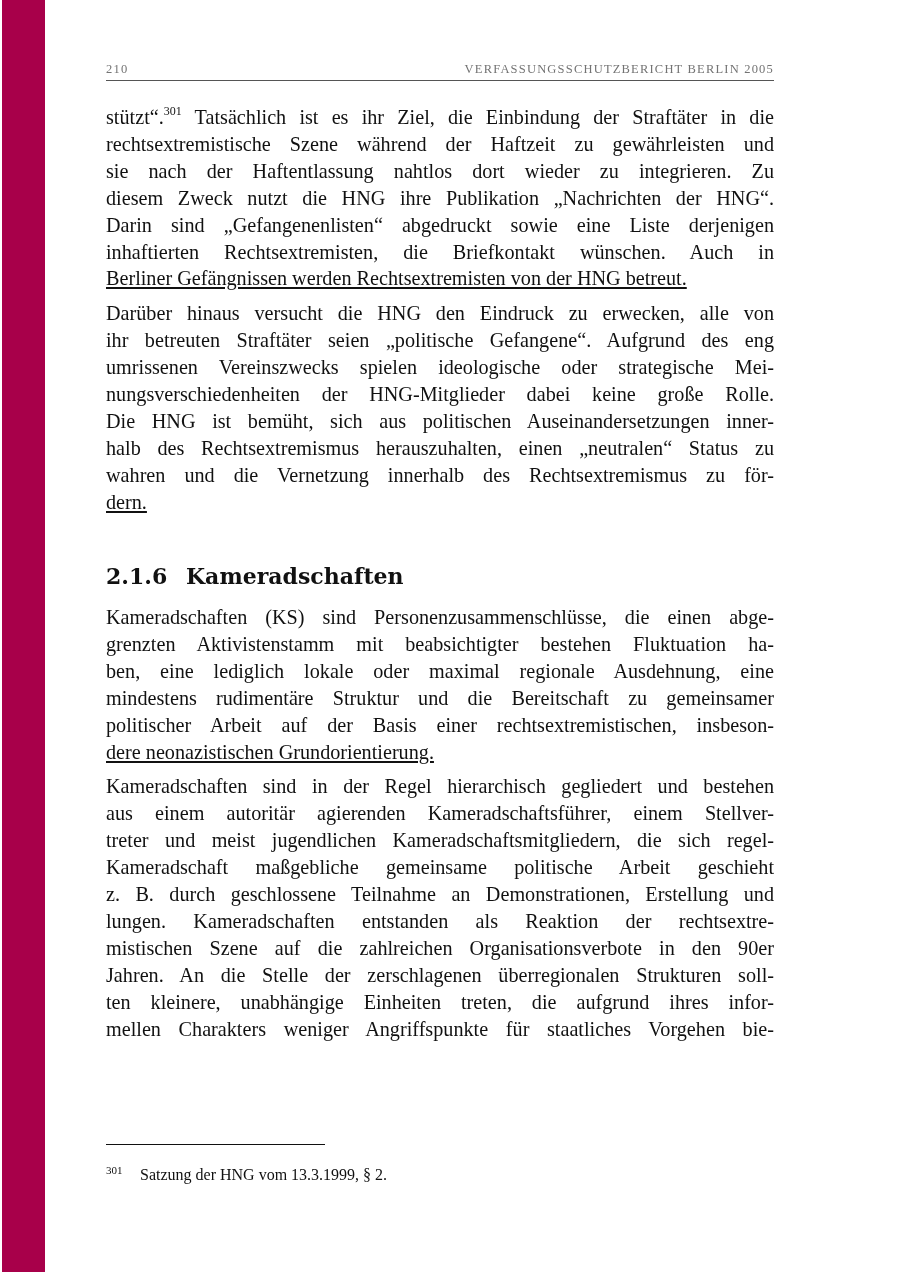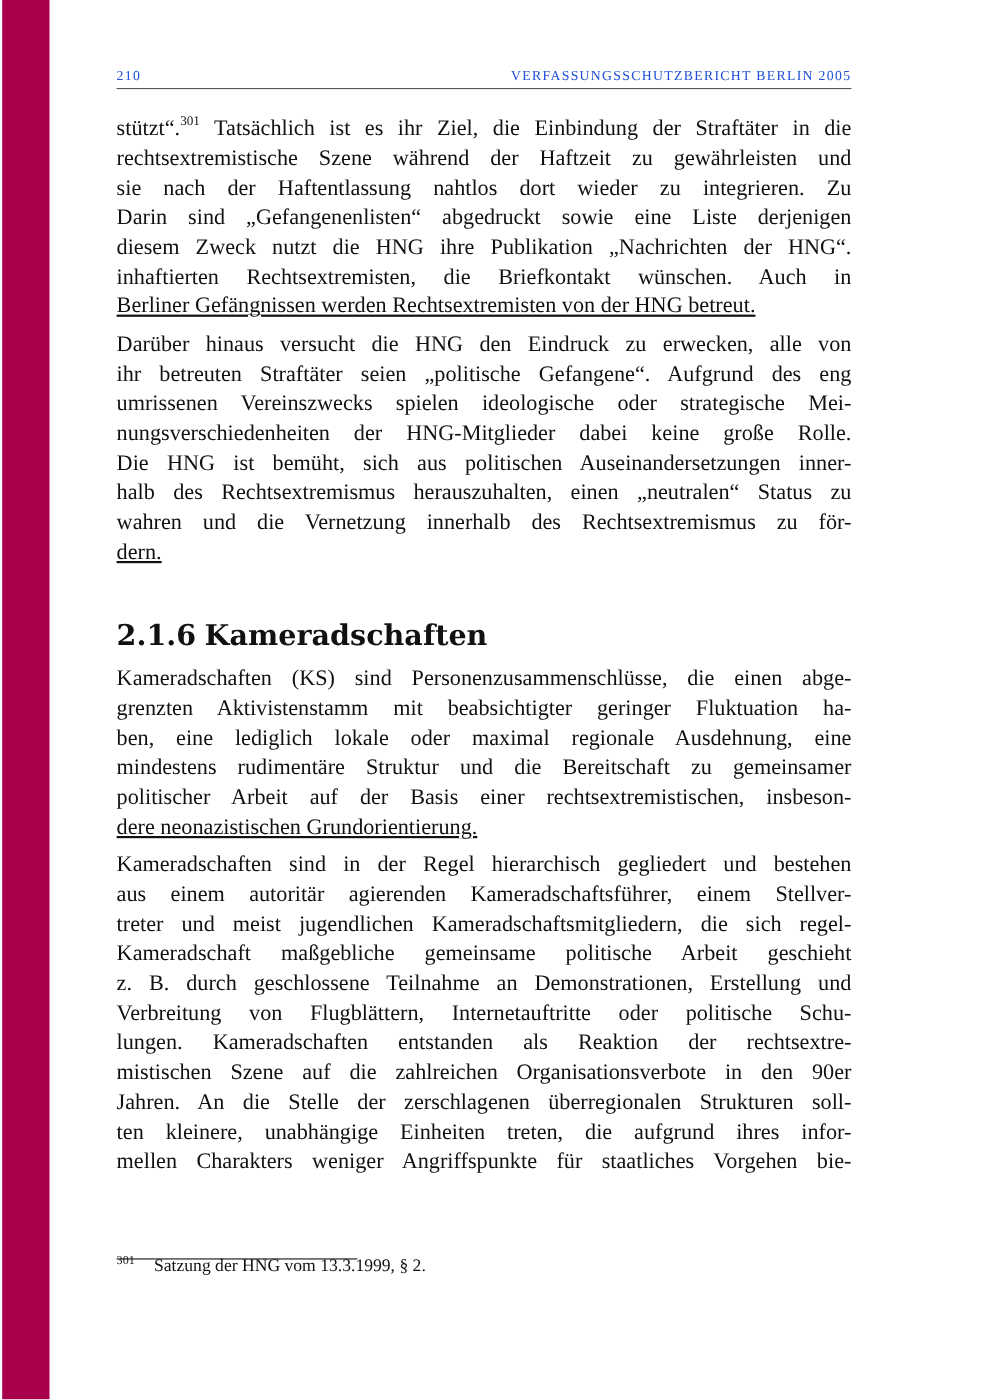--- a/index.html
+++ b/index.html
@@ -8,62 +8,62 @@
       background: #ffffff; color: #111;
       font-family: "Liberation Serif", serif;
     }
     .side-bar {
       position: absolute; left: 2px; top: 0; width: 43px; height: 1272px;
       background: #A8004A;
     }
     .running-head {
       position: absolute; left: 106px; top: 62px; width: 668px;
       display: flex; justify-content: space-between; align-items: baseline;
-      font-size: 12.5px; letter-spacing: 1.2px; color: #1d4ed8;
+      font-size: 12.5px; letter-spacing: 1.2px; color: #737373;
       border-bottom: 1px solid #555; padding-bottom: 3px;
     }
     .body-text {
       position: absolute; left: 106px; width: 668px;
       font-size: 20.2px; line-height: 26.9px; text-align: justify;
     }
     .para { margin: 0 0 8px 0; }
     .line { display: block; text-align: justify; text-align-last: justify; white-space: nowrap; }
     .line.last { text-align-last: left; text-decoration: underline; }
     sup.fn { font-size: 12px; vertical-align: 9px; line-height: 0; }
     .heading {
       position: absolute; left: 106px; top: 563px;
-      font-family: "DejaVu Serif", serif; font-weight: bold; font-size: 26px;
+      font-family: "DejaVu Serif", serif; font-weight: bold; font-size: 22px;
     }
     .heading .num { display: inline-block; width: 80px; }
     .fn-rule {
       position: absolute; left: 106px; top: 1144px; width: 219px; height: 0;
       border-top: 1px solid #111;
     }
     .footnote {
-      position: absolute; left: 106px; top: 1140px; font-size: 16px;
+      position: absolute; left: 106px; top: 1164px; font-size: 16px;
     }
     .footnote .fn-num { font-size: 11px; vertical-align: 6px; display: inline-block; width: 34px; }
   </style>
 </head>
 <body>
 
 <div class="side-bar"></div>
 
 <div class="running-head">
   <span>210</span>
   <span>VERFASSUNGSSCHUTZBERICHT BERLIN 2005</span>
 </div>
 
 <div class="body-text" style="top:104px;">
   <div class="para">
     <span class="line"><span>stützt“.</span><sup class="fn">301</sup><span> Tatsächlich ist es ihr Ziel, die Einbindung der Straftäter in die</span></span>
     <span class="line">rechtsextremistische Szene während der Haftzeit zu gewährleisten und</span>
     <span class="line">sie nach der Haftentlassung nahtlos dort wieder zu integrieren. Zu</span>
+    <span class="line">diesem Zweck nutzt die HNG ihre Publikation „Nachrichten der HNG“.</span>
     <span class="line">Darin sind „Gefangenenlisten“ abgedruckt sowie eine Liste derjenigen</span>
-    <span class="line">diesem Zweck nutzt die HNG ihre Publikation „Nachrichten der HNG“.</span>
     <span class="line">inhaftierten Rechtsextremisten, die Briefkontakt wünschen. Auch in</span>
     <span class="line last">Berliner Gefängnissen werden Rechtsextremisten von der HNG betreut.</span>
   </div>
   <div class="para">
     <span class="line">Darüber hinaus versucht die HNG den Eindruck zu erwecken, alle von</span>
     <span class="line">ihr betreuten Straftäter seien „politische Gefangene“. Aufgrund des eng</span>
     <span class="line">umrissenen Vereinszwecks spielen ideologische oder strategische Mei-</span>
     <span class="line">nungsverschiedenheiten der HNG-Mitglieder dabei keine große Rolle.</span>
     <span class="line">Die HNG ist bemüht, sich aus politischen Auseinandersetzungen inner-</span>
     <span class="line">halb des Rechtsextremismus herauszuhalten, einen „neutralen“ Status zu</span>
@@ -72,33 +72,32 @@
   </div>
 </div>
 
 <div class="heading">
   <span class="num">2.1.6</span><span>Kameradschaften</span>
 </div>
 
 <div class="body-text" style="top:604px;">
   <div class="para">
     <span class="line">Kameradschaften (KS) sind Personenzusammenschlüsse, die einen abge-</span>
-    <span class="line">grenzten Aktivistenstamm mit beabsichtigter geringer Fluktuation ha-</span>
+    <span class="line">grenzten Aktivistenstamm mit beabsichtigter bestehen Fluktuation ha-</span>
     <span class="line">ben, eine lediglich lokale oder maximal regionale Ausdehnung, eine</span>
     <span class="line">mindestens rudimentäre Struktur und die Bereitschaft zu gemeinsamer</span>
     <span class="line">politischer Arbeit auf der Basis einer rechtsextremistischen, insbeson-</span>
     <span class="line last">dere neonazistischen Grundorientierung.</span>
   </div>
   <div class="para">
     <span class="line">Kameradschaften sind in der Regel hierarchisch gegliedert und bestehen</span>
     <span class="line">aus einem autoritär agierenden Kameradschaftsführer, einem Stellver-</span>
     <span class="line">treter und meist jugendlichen Kameradschaftsmitgliedern, die sich regel-</span>
     <span class="line">Kameradschaft maßgebliche gemeinsame politische Arbeit geschieht</span>
     <span class="line">z. B. durch geschlossene Teilnahme an Demonstrationen, Erstellung und</span>
-    <span class="line">Verbreitung von Flugblättern, Internetauftritte oder politische Schu-</span>
     <span class="line">lungen. Kameradschaften entstanden als Reaktion der rechtsextre-</span>
     <span class="line">mistischen Szene auf die zahlreichen Organisationsverbote in den 90er</span>
     <span class="line">Jahren. An die Stelle der zerschlagenen überregionalen Strukturen soll-</span>
     <span class="line">ten kleinere, unabhängige Einheiten treten, die aufgrund ihres infor-</span>
     <span class="line">mellen Charakters weniger Angriffspunkte für staatliches Vorgehen bie-</span>
   </div>
 </div>
 
 <div class="fn-rule"></div>
 

